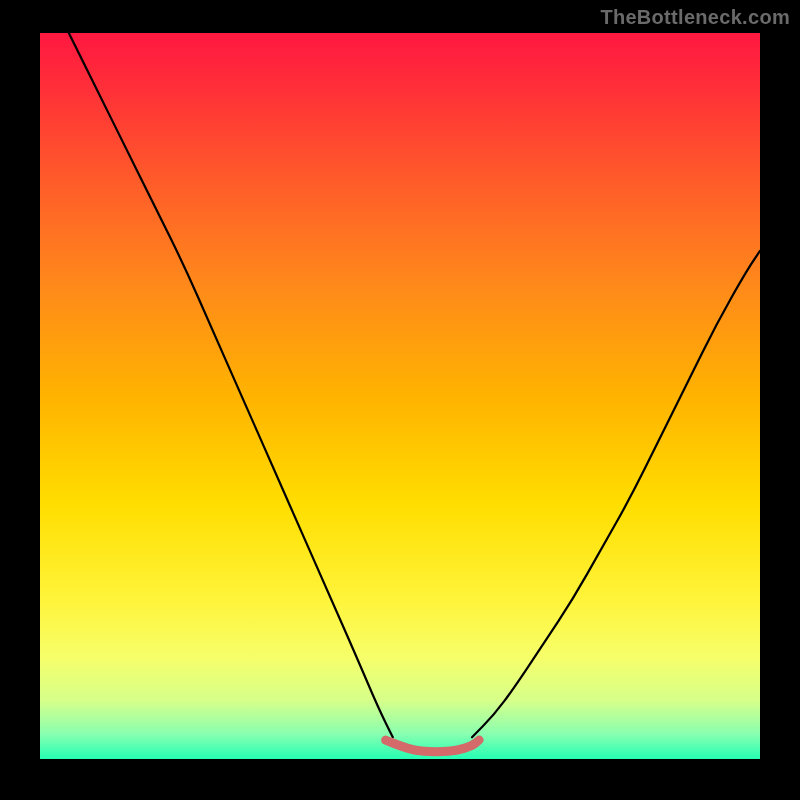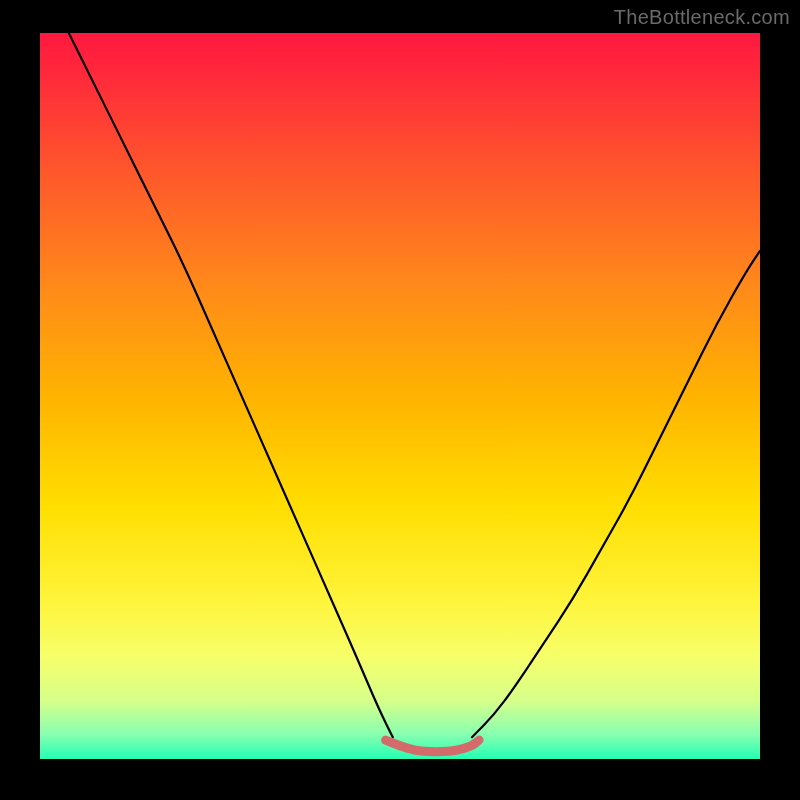--- a/index.html
+++ b/index.html
@@ -16,21 +16,21 @@
     width: 800px;
     height: 800px;
     background: #000;
   }
   .watermark {
     position: absolute;
     top: 6px;
     right: 10px;
     color: #6a6a6a;
     font-size: 20px;
-    font-weight: 400;
+    font-weight: 700;
     letter-spacing: 0.3px;
     z-index: 5;
   }
   .plot-area {
     position: absolute;
     left: 40px;
     top: 33px;
     width: 720px;
     height: 726px;
   }

